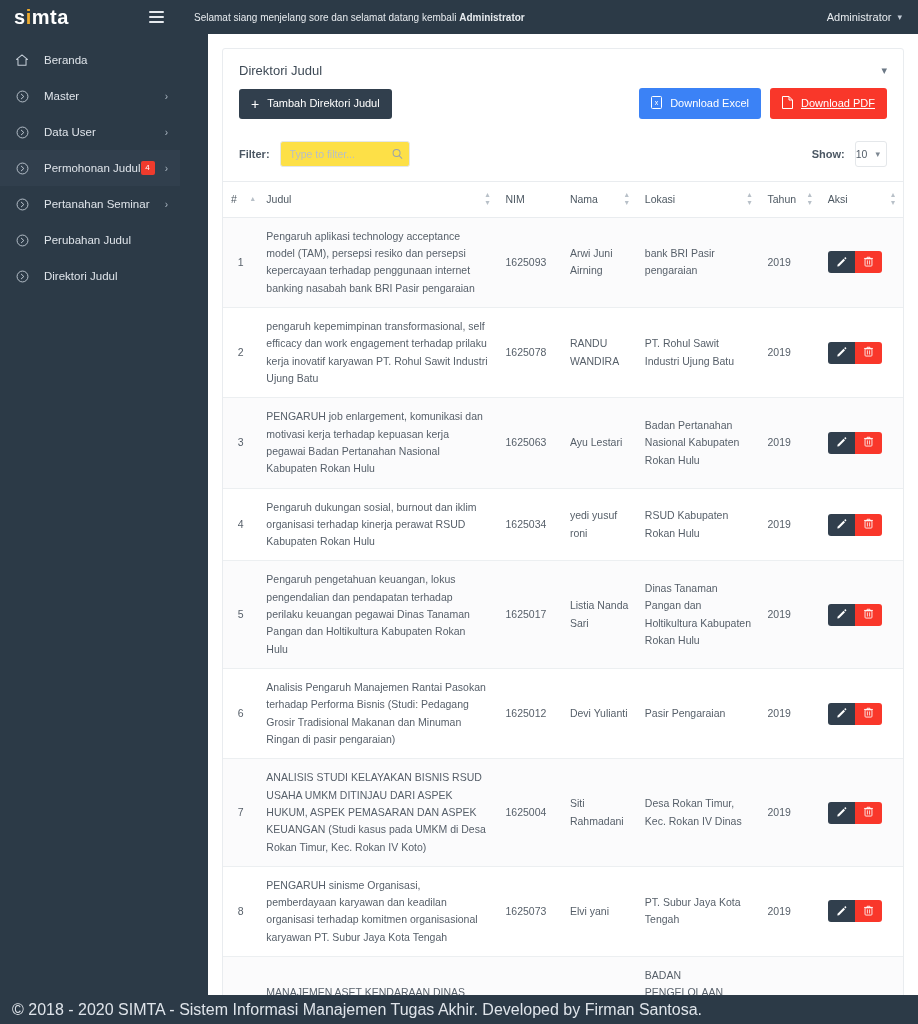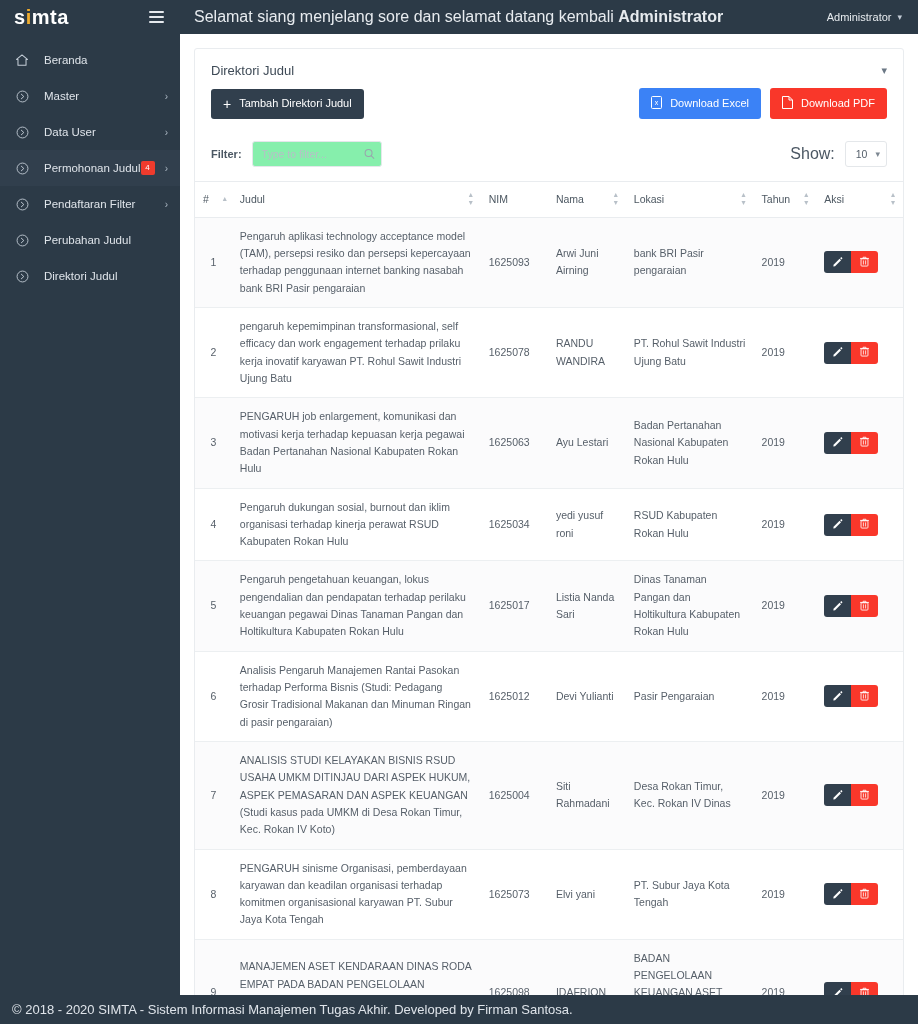--- a/index.html
+++ b/index.html
@@ -3,21 +3,21 @@
 <meta charset="utf-8">
 <style>
   * { box-sizing: border-box; margin: 0; padding: 0; }
   html, body {
     width: 918px; height: 1024px;
     font-family: "Liberation Sans", sans-serif;
     background: #2c3a47;
     overflow: hidden;
   }
   .app { display: flex; flex-direction: column; width: 918px; height: 1024px; }
-  .body-wrap { display: flex; flex: 1 1 auto; min-height: 0; }
+  .body-wrap { display: flex; flex: 1 1 auto; min-height: 0; gap: 28px; }
 
   
   .sidebar {
     width: 180px; flex: 0 0 180px;
     background: #2c3a47;
     display: flex; flex-direction: column;
   }
   .brand {
     height: 34px; display: flex; align-items: center;
     padding-left: 14px;
@@ -57,21 +57,21 @@
   .burger {
     margin-left: auto; margin-right: 16px;
     width: 15px; cursor: pointer;
     display: flex; flex-direction: column; gap: 3px;
   }
   .burger i { display:block; height: 2px; background: #e6eaee; border-radius:1px; }
   .topbar-right {
     flex: 1 1 auto; display: flex; align-items: center;
     padding: 0 16px 0 14px;
   }
-  .greet { color: #e7ebef; font-size: 16px; }
+  .greet { color: #e7ebef; font-size: 10px; }
   .greet b { font-weight: bold; }
   .user-menu {
     margin-left: auto; color: #e7ebef; font-size: 11px;
     display: flex; align-items: center; gap: 6px; cursor: pointer;
   }
   .user-menu .chev { font-size: 9px; color: #c3ccd6; }
 
   
   .main {
     flex: 1 1 auto; min-width: 0;
@@ -92,50 +92,50 @@
 
   .btn-row { padding: 0 16px 0 16px; display: flex; align-items: center; }
   .btn {
     display: inline-flex; align-items: center; gap: 8px;
     font-size: 11px; border: none; border-radius: 3px;
     padding: 8px 12px; color: #fff; cursor: pointer;
     font-family: inherit; line-height: 1;
   }
   .btn-dark { background: #313f4d; }
   .btn-blue { background: #3b82f6; align-items: center; }
-  .btn-red  { background: #f9372a; }
+  .btn-red  { background: #f9372a; text-decoration: underline; }
   .btn-right { margin-left: auto; display: flex; gap: 9px; }
   .plus { font-size: 14px; line-height: 1; font-weight: 400; }
 
   .ctrl-row {
     display: flex; align-items: center;
     padding: 22px 16px 14px 16px;
   }
   .ctrl-label { font-size: 11px; color: #4b5763; font-weight: bold; }
   .filter-box {
     position: relative; margin-left: 10px; width: 130px;
   }
   .filter-input {
     width: 100%; height: 26px;
     border: 1px solid #e4e7ea; border-radius: 3px;
     font-size: 10.5px; color: #66707a;
     padding: 0 24px 0 9px; font-family: inherit;
-    background: #86efac; outline: none;
+    background: #fde047; outline: none;
   }
   .filter-input::placeholder { color: #b7bfc7; }
   .filter-ico {
     position: absolute; right: 7px; top: 50%; transform: translateY(-50%);
     color: #9aa3ac; pointer-events: none; display:flex;
   }
   .show-wrap { margin-left: auto; display: flex; align-items: center; gap: 10px; }
-  .show-label { font-size: 16px; color: #4b5763; font-weight: normal; }
+  .show-label { font-size: 11px; color: #4b5763; font-weight: bold; }
   .show-select {
     height: 26px; border: 1px solid #e4e7ea; border-radius: 3px;
     background: #fff; font-size: 10.5px; color: #55606b;
-    padding: 0 6px 0 10px; font-family: inherit; cursor: pointer;
+    padding: 0 6px 0 0; font-family: inherit; cursor: pointer;
     display: flex; align-items: center; gap: 8px;
   }
   .show-select .chev { font-size: 9px; color: #7d8792; }
 
   
   table { width: 100%; border-collapse: collapse; table-layout: fixed; }
   thead th {
     border-top: 1px solid #e9ecef; border-bottom: 1px solid #e9ecef;
     font-size: 10.5px; color: #4d5862; font-weight: normal;
     text-align: left; padding: 9px 8px; vertical-align: middle;
@@ -169,21 +169,21 @@
     padding: 0;
   }
   .act-edit { background: #313f4d; }
   .act-del  { background: #f9372a; }
 
   
   .footer {
     height: 29px; flex: 0 0 29px;
     background: #2c3a47; color: #dfe4ea;
     display: flex; align-items: center; padding-left: 12px;
-    font-size: 13px;
+    font-size: 16px;
   }
 </style>
 </head>
 <body>
 
 <div class="app">
 
   <div class="topbar">
     <div class="topbar-left">
       <div class="brand">
@@ -250,21 +250,21 @@
             <span class="nav-badge">4</span>
             <span class="nav-caret">›</span>
           </div>
           <div class="nav-item">
             <span class="nav-ico">
               <svg width="13" height="13" viewBox="0 0 16 16">
                 <circle cx="8" cy="8" r="6.7" fill="none" stroke="#c3ccd6" stroke-width="1.1"></circle>
                 <path d="M6.6 5.2 9.6 8l-3 2.8" fill="none" stroke="#c3ccd6" stroke-width="1.2" stroke-linecap="round" stroke-linejoin="round"></path>
               </svg>
             </span>
-            <span class="nav-label">Pendaftaran Filter</span>
+            <span class="nav-label">Pertanahan Seminar</span>
             <span class="nav-caret">›</span>
           </div>
           <div class="nav-item">
             <span class="nav-ico">
               <svg width="13" height="13" viewBox="0 0 16 16">
                 <circle cx="8" cy="8" r="6.7" fill="none" stroke="#c3ccd6" stroke-width="1.1"></circle>
                 <path d="M6.6 5.2 9.6 8l-3 2.8" fill="none" stroke="#c3ccd6" stroke-width="1.2" stroke-linecap="round" stroke-linejoin="round"></path>
               </svg>
             </span>
             <span class="nav-label">Perubahan Judul</span>

